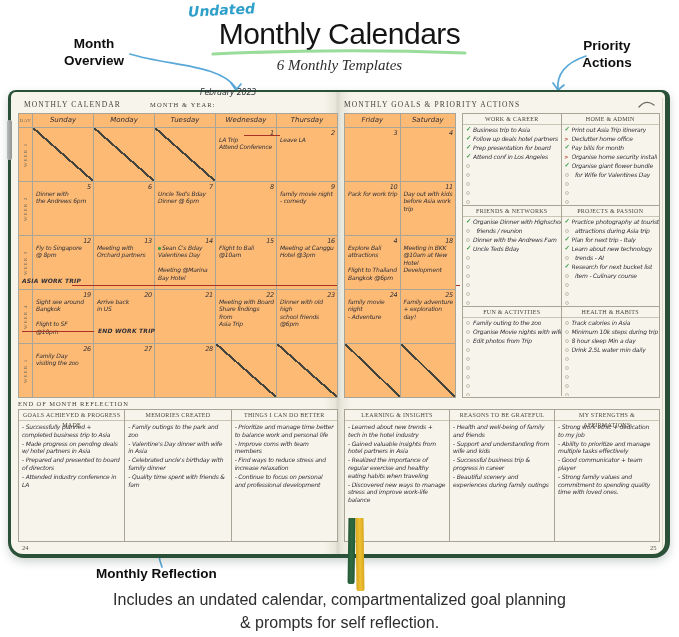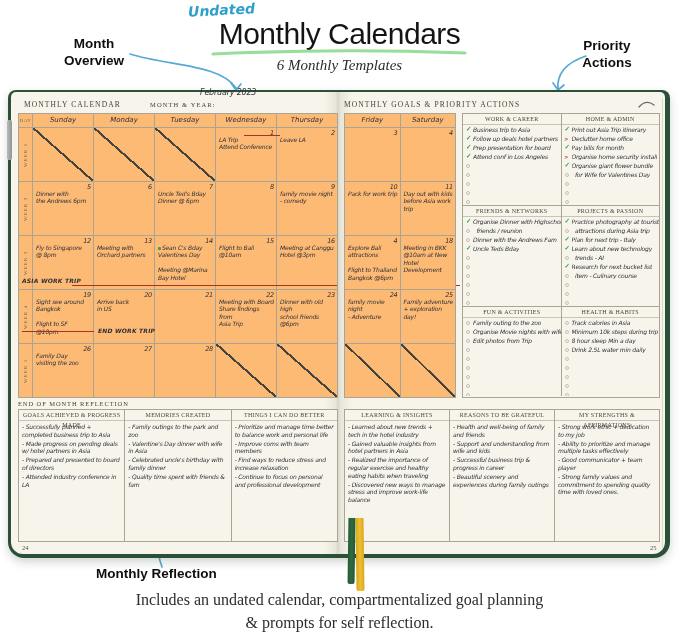--- a/index.html
+++ b/index.html
@@ -81,21 +81,21 @@
   .refhead{height:11px;line-height:10px;text-align:center;font-family:"Liberation Serif",serif;
            font-size:6px;letter-spacing:.3px;color:#4a483c;border-bottom:1px solid #c9c5b4}
   .ritems{padding:2px 3px}
   .ref-item{font-family:"DejaVu Sans",sans-serif;font-style:italic;color:#2f2f37;
             font-size:6px;line-height:1.3;margin-bottom:1px;letter-spacing:-.2px}
   .pagenum{position:absolute;font-family:"Liberation Serif",serif;font-size:6.5px;color:#55524a}
   
   .ribbon{position:absolute;border-radius:0 0 2px 2px}
   .rb-green{left:348px;top:518px;width:7px;height:66px;background:linear-gradient(90deg,#245833,#2f6b42,#245833);transform:rotate(.8deg)}
   .rb-yellow{left:356px;top:518px;width:8px;height:73px;background:linear-gradient(90deg,#d7a71f,#efbf33,#d7a71f);transform:rotate(-.8deg)}
-  .caption{position:absolute;left:0;right:0;top:588px;text-align:center;font-family:Liberation Serif, serif;
+  .caption{position:absolute;left:0;right:0;top:588px;text-align:center;font-family:Liberation Sans, sans-serif;
            font-size:16px;color:#2d2d2d;line-height:1.45;white-space:pre-line}
 </style>
 </head>
 <body>
 
 <div class="stage">
   <div class="glow"></div>
 
   <div class="overline">Undated</div>
   <div class="title">Monthly Calendars</div>

